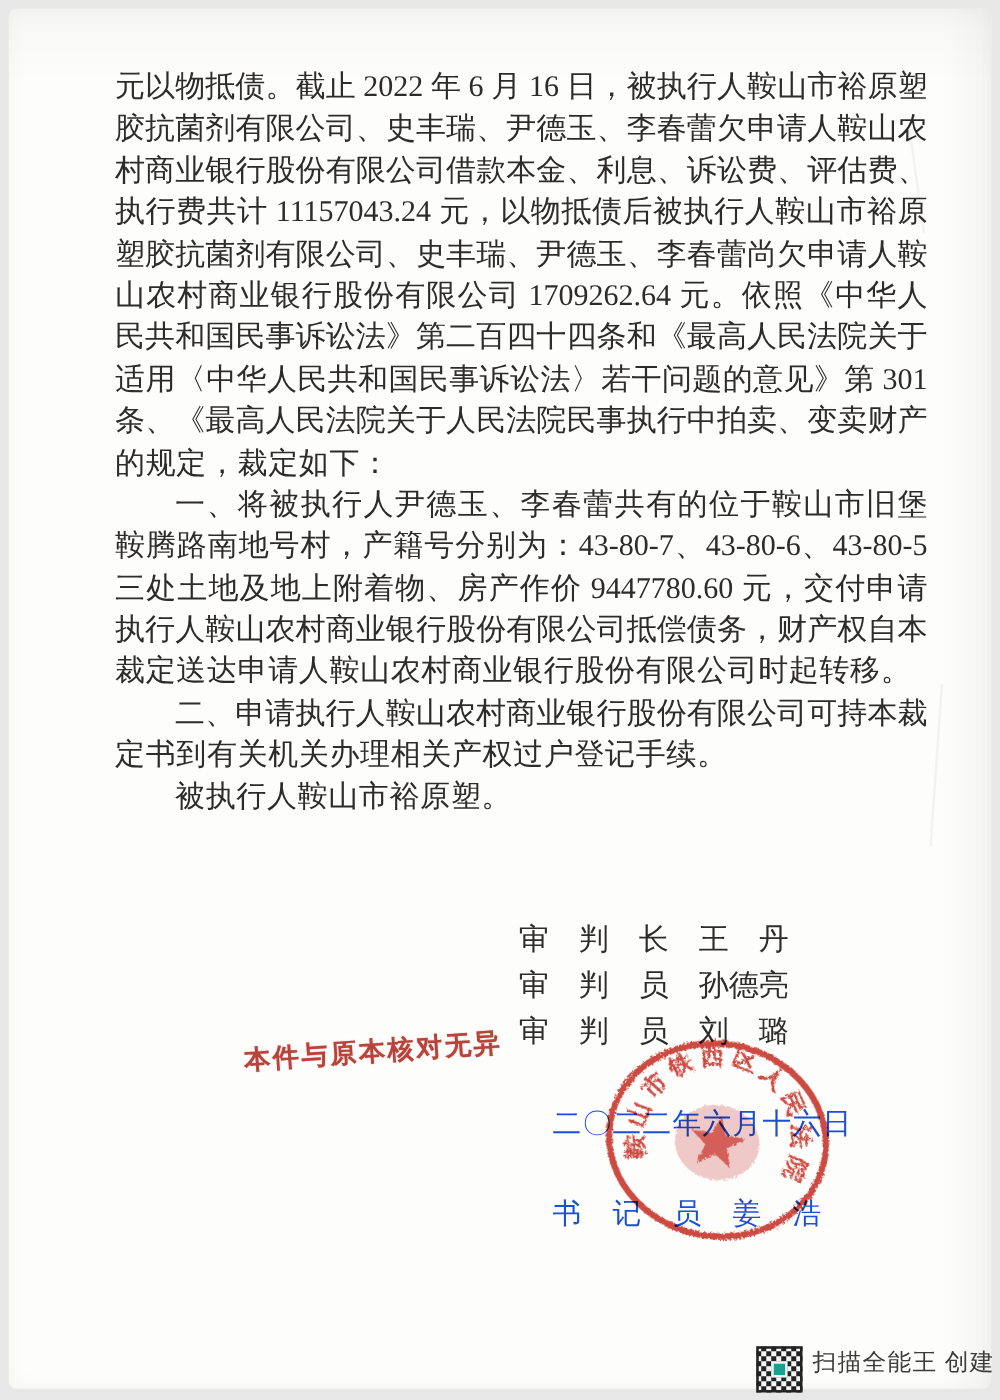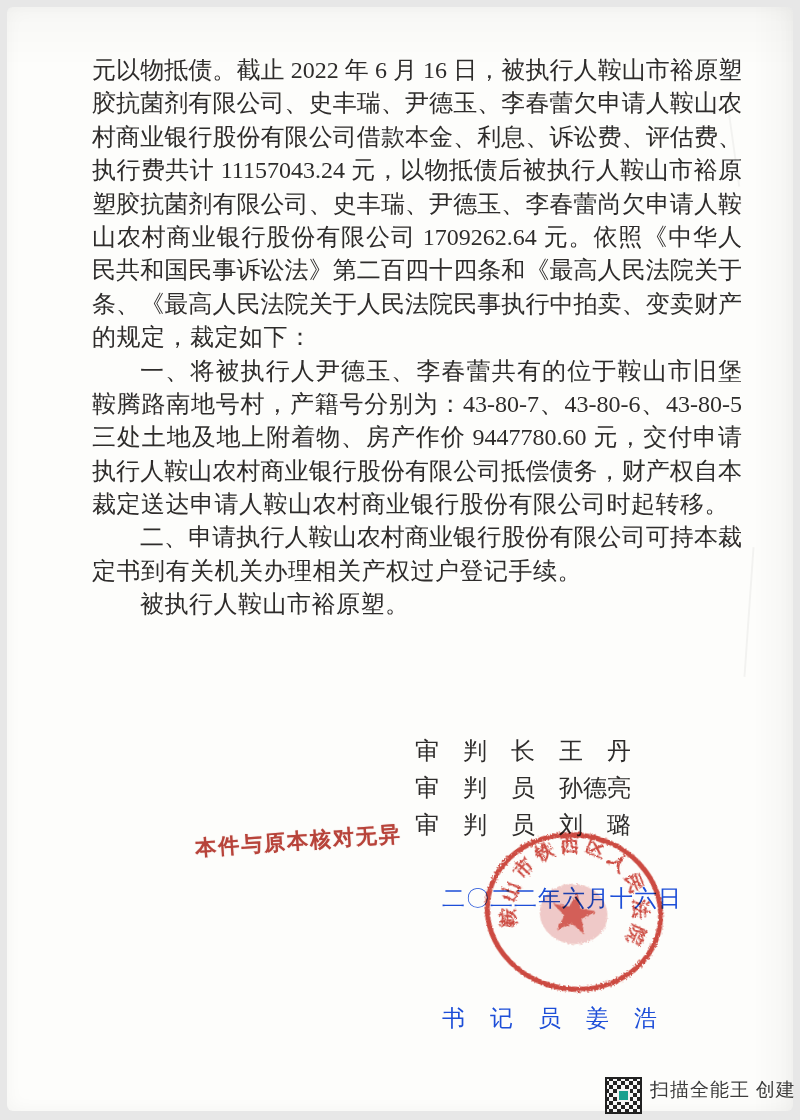--- a/index.html
+++ b/index.html
@@ -91,38 +91,39 @@
   <div class="scan-shade"></div>
 
   <div class="doc-body">
       <div class="line j">元以物抵债。截止 2022 年 6 月 16 日，被执行人鞍山市裕原塑</div>
       <div class="line j">胶抗菌剂有限公司、史丰瑞、尹德玉、李春蕾欠申请人鞍山农</div>
       <div class="line j">村商业银行股份有限公司借款本金、利息、诉讼费、评估费、</div>
       <div class="line j">执行费共计 11157043.24 元，以物抵债后被执行人鞍山市裕原</div>
       <div class="line j">塑胶抗菌剂有限公司、史丰瑞、尹德玉、李春蕾尚欠申请人鞍</div>
       <div class="line j">山农村商业银行股份有限公司 1709262.64 元。依照《中华人</div>
       <div class="line j">民共和国民事诉讼法》第二百四十四条和《最高人民法院关于</div>
+      <div class="line j">适用〈中华人民共和国民事诉讼法〉若干问题的意见》第 301</div>
       <div class="line j">条、《最高人民法院关于人民法院民事执行中拍卖、变卖财产</div>
       <div class="line">的规定，裁定如下：</div>
       <div class="line j ind">一、将被执行人尹德玉、李春蕾共有的位于鞍山市旧堡</div>
       <div class="line j">鞍腾路南地号村，产籍号分别为：43-80-7、43-80-6、43-80-5</div>
       <div class="line j">三处土地及地上附着物、房产作价 9447780.60 元，交付申请</div>
       <div class="line j">执行人鞍山农村商业银行股份有限公司抵偿债务，财产权自本</div>
       <div class="line">裁定送达申请人鞍山农村商业银行股份有限公司时起转移。</div>
       <div class="line j ind">二、申请执行人鞍山农村商业银行股份有限公司可持本裁</div>
       <div class="line">定书到有关机关办理相关产权过户登记手续。</div>
       <div class="line ind">被执行人鞍山市裕原塑。</div>
     </div>
 
   <div>
     <div class="sig" style="top:728px">审　判　长　王　丹</div>
     <div class="sig" style="top:765px">审　判　员　孙德亮</div>
     <div class="sig" style="top:802px">审　判　员　刘　璐</div>
     <div class="date-line" style="top:876px">二〇二二年六月十六日</div>
-    <div class="clerk-line" style="top:996px">书　记　员　姜　浩</div>
+    <div class="clerk-line" style="top:948px">书　记　员　姜　浩</div>
   </div>
 
   <div class="verify-stamp">本件与原本核对无异</div>
 
   <div class="seal">
     <svg width="186" height="168" viewBox="0 0 186 168">
       <defs>
         <filter id="rough" x="-10%" y="-10%" width="120%" height="120%">
           <feTurbulence type="fractalNoise" baseFrequency="0.55" numOctaves="2" result="n"></feTurbulence>
           <feDisplacementMap in="SourceGraphic" in2="n" scale="4"></feDisplacementMap>

